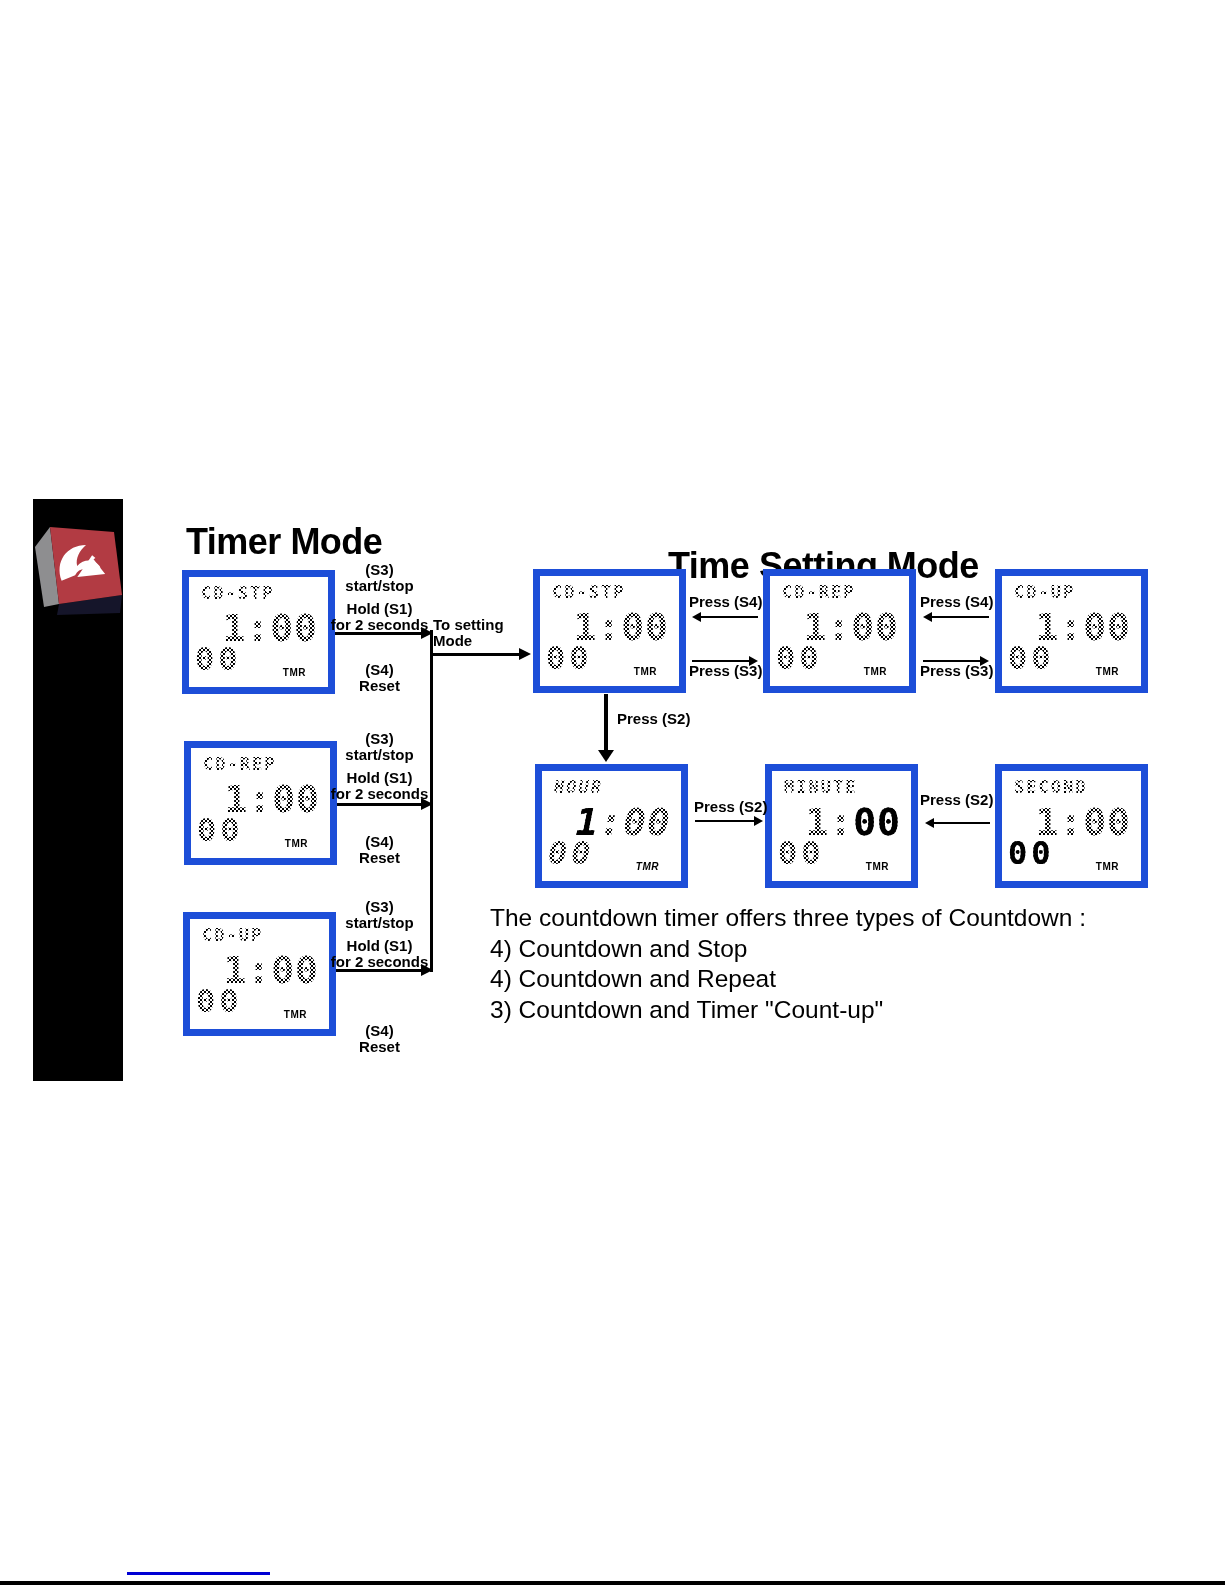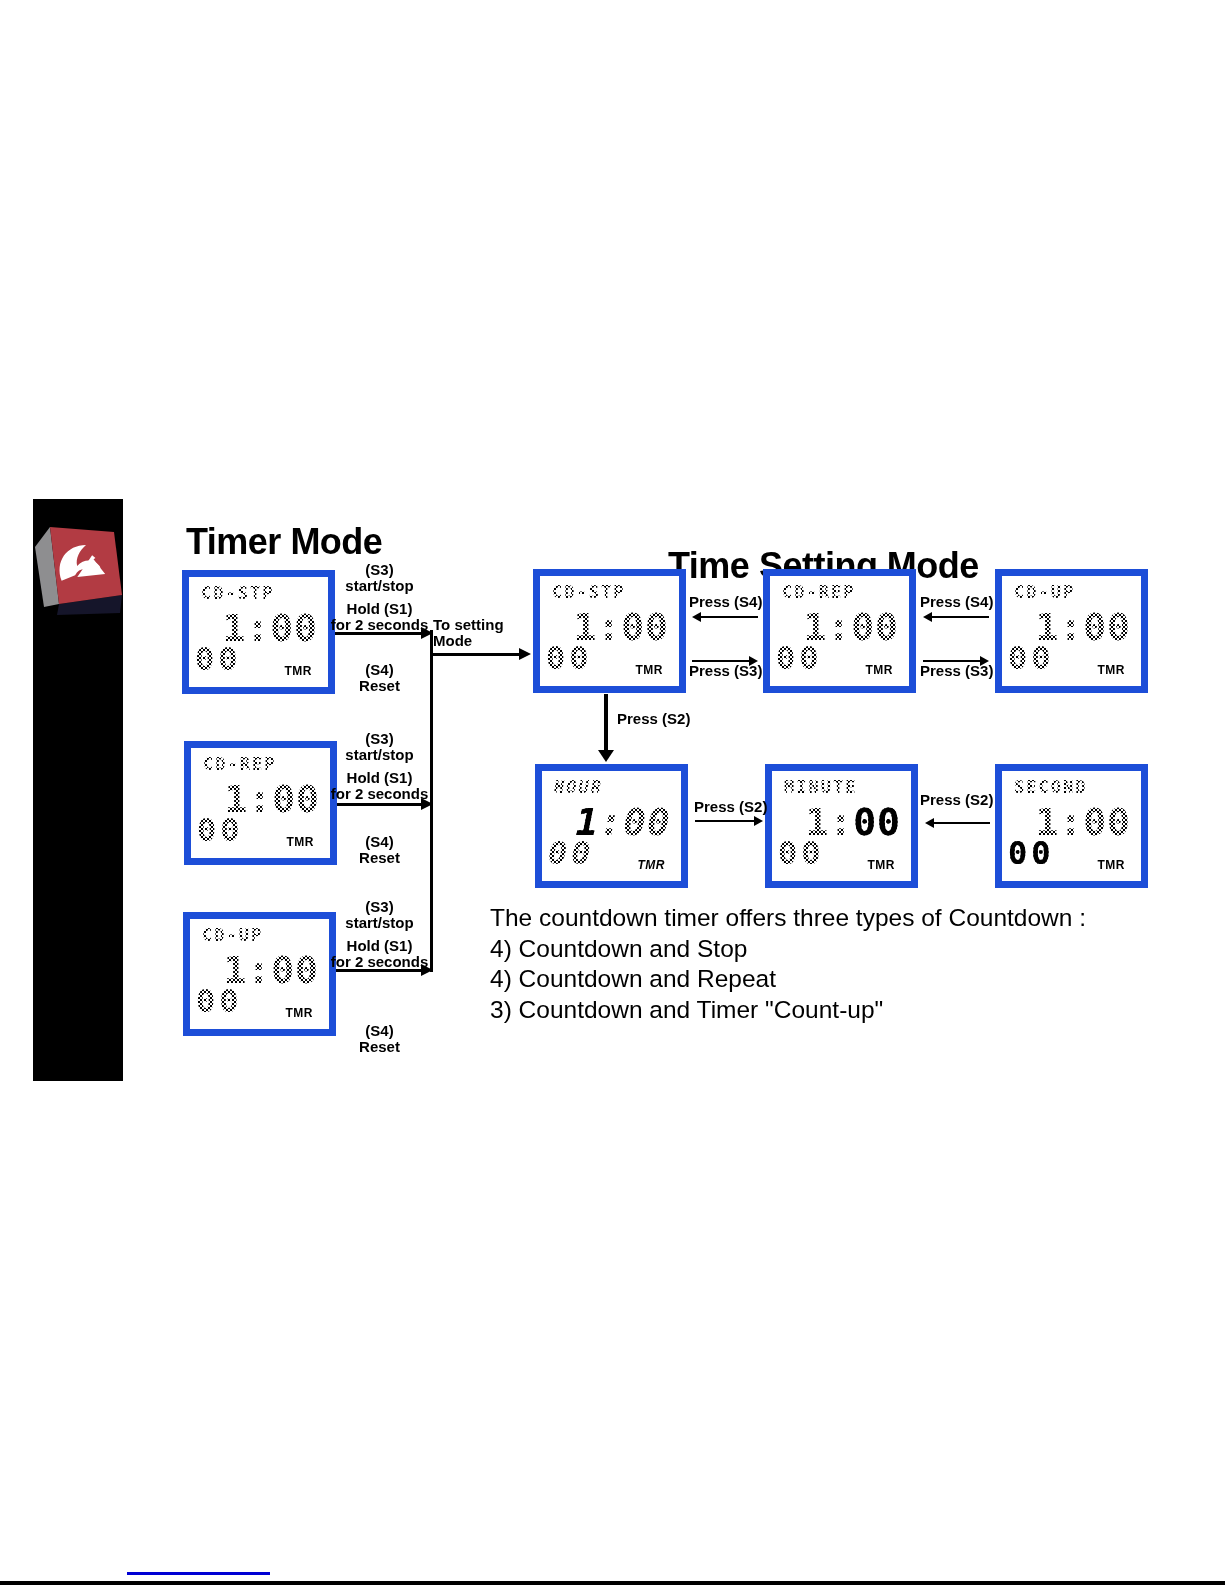--- a/index.html
+++ b/index.html
@@ -15,21 +15,21 @@
   .lcdtxt{font-family:"DejaVu Sans Mono",monospace;font-weight:bold;line-height:1;white-space:nowrap;}
   .dots{color:#000;
         background-image:conic-gradient(#000 0deg 90deg, rgba(0,0,0,0) 90deg 180deg, #000 180deg 270deg, rgba(0,0,0,0) 270deg 360deg);
         background-size:4px 4px;
         -webkit-background-clip:text;background-clip:text;
         -webkit-text-fill-color:transparent;}
   .hl{-webkit-text-fill-color:#000;color:#000;}
   .lcd-label{position:absolute;left:12px;top:8px;font-size:17px;letter-spacing:2px;}
   .lcd-main{position:absolute;right:10px;top:32px;font-size:38px;letter-spacing:1px;}
   .lcd-small{position:absolute;left:6px;bottom:12px;font-size:32px;letter-spacing:4px;}
-  .lcd-badge{position:absolute;right:16px;bottom:9px;font-size:12px;font-weight:bold;letter-spacing:0.5px;
+  .lcd-badge{position:absolute;right:22px;bottom:9px;font-size:10px;font-weight:bold;letter-spacing:0.5px;
              font-family:"Liberation Sans",sans-serif;}
 
   
   .small-label{font-weight:bold;font-size:15px;line-height:16px;white-space:nowrap;}
   .ann{width:105px;text-align:center;}
   .ann .gap{margin-top:7px;}
   .ctr{}
 
   
   .lineh{background:#000;height:3px;}

